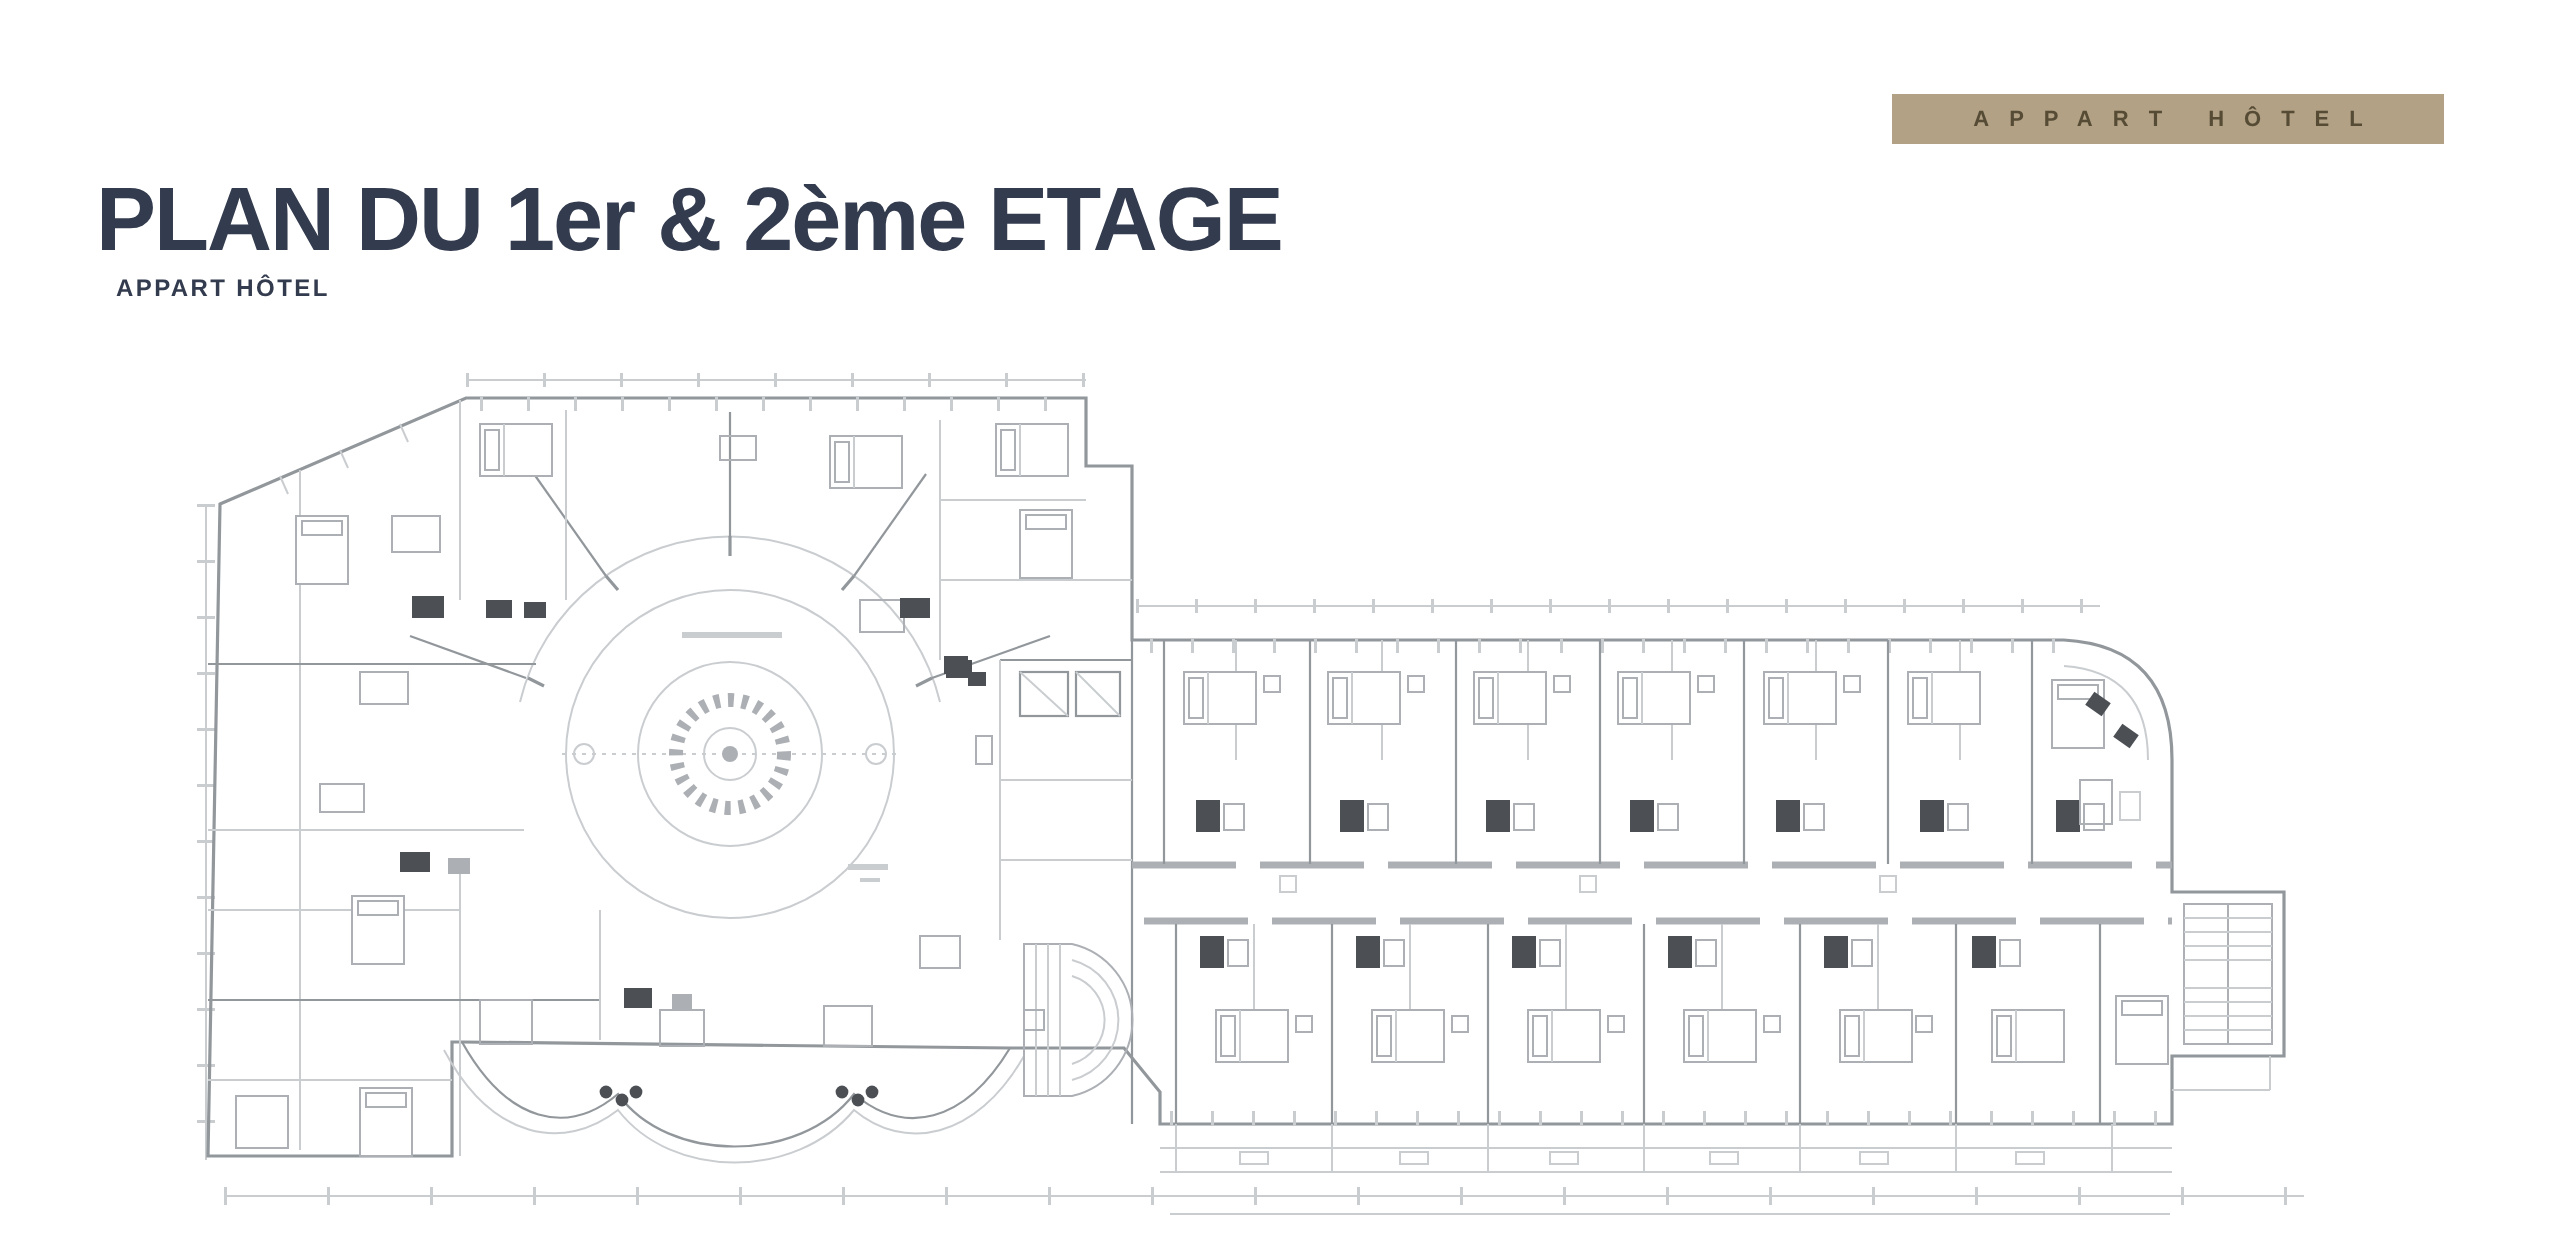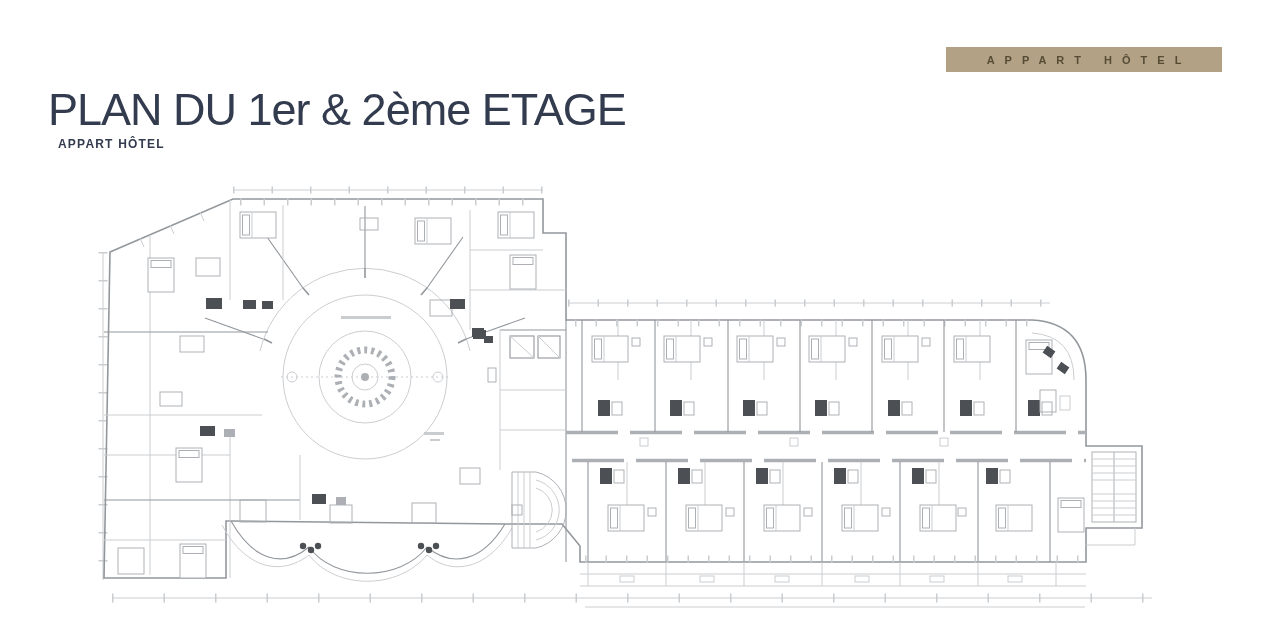--- a/index.html
+++ b/index.html
@@ -7,21 +7,21 @@
     --paper:#ffffff; --wall:#8e9398; --mid:#a9adb2; --light:#c8cbcf; --dark:#45494f;
   }
   html,body{margin:0;padding:0;background:#fff;}
   .page{position:relative;width:1280px;height:626px;background:var(--paper);
         font-family:"Liberation Sans",sans-serif;overflow:hidden;}
   .badge{position:absolute;left:946px;top:47px;width:276px;height:25px;
          background:var(--badge-bg);color:var(--badge-text);
          display:flex;align-items:center;justify-content:center;
          font-size:11px;font-weight:bold;letter-spacing:10px;text-indent:10px;}
   .title{position:absolute;left:48px;top:84px;margin:0;color:var(--ink);
-         font-size:45px;font-weight:400;letter-spacing:-1px;white-space:nowrap;}
+         font-size:45px;font-weight:700;letter-spacing:-1px;white-space:nowrap;}
   .subtitle{position:absolute;left:58px;top:137px;color:var(--ink);
          font-size:12px;font-weight:bold;letter-spacing:1.2px;}
   .plan{position:absolute;left:0;top:0;filter:blur(.35px);opacity:.96;}
   
   .sw{stroke:var(--wall);fill:none;stroke-width:1.6;}
   .sw1{stroke:var(--wall);fill:none;stroke-width:1.1;}
   .sm{stroke:var(--mid);fill:none;stroke-width:1;}
   .sl{stroke:var(--light);fill:none;stroke-width:1;}
   .fd{fill:var(--dark);stroke:none;}
   .fm{fill:var(--mid);stroke:none;}

